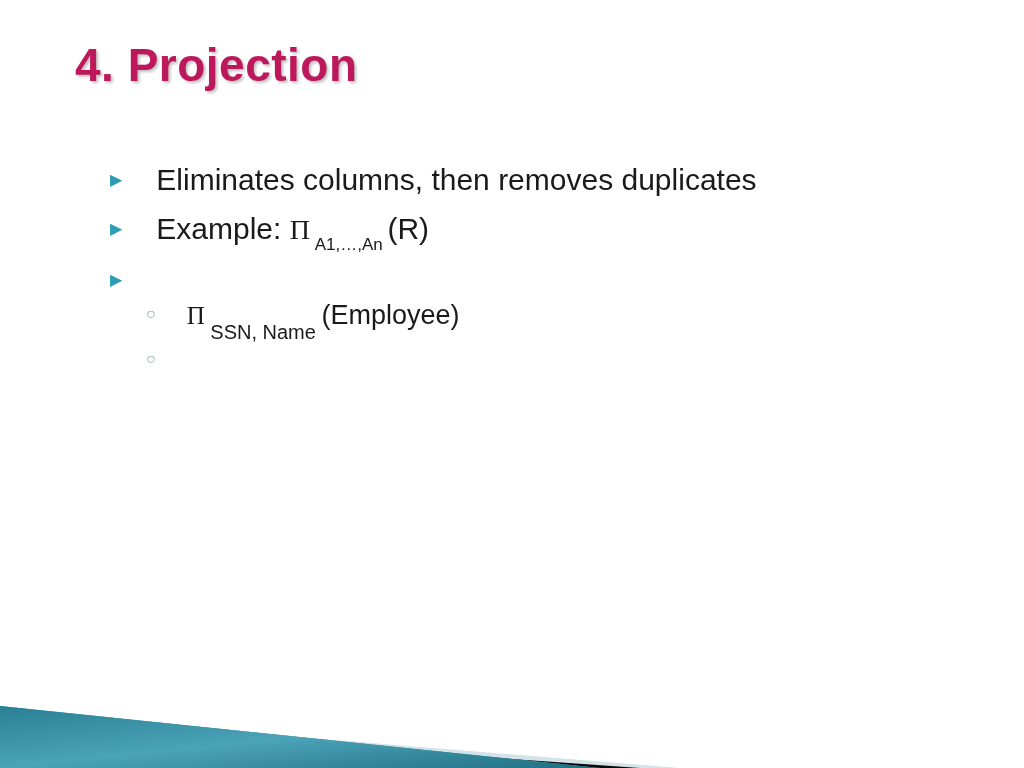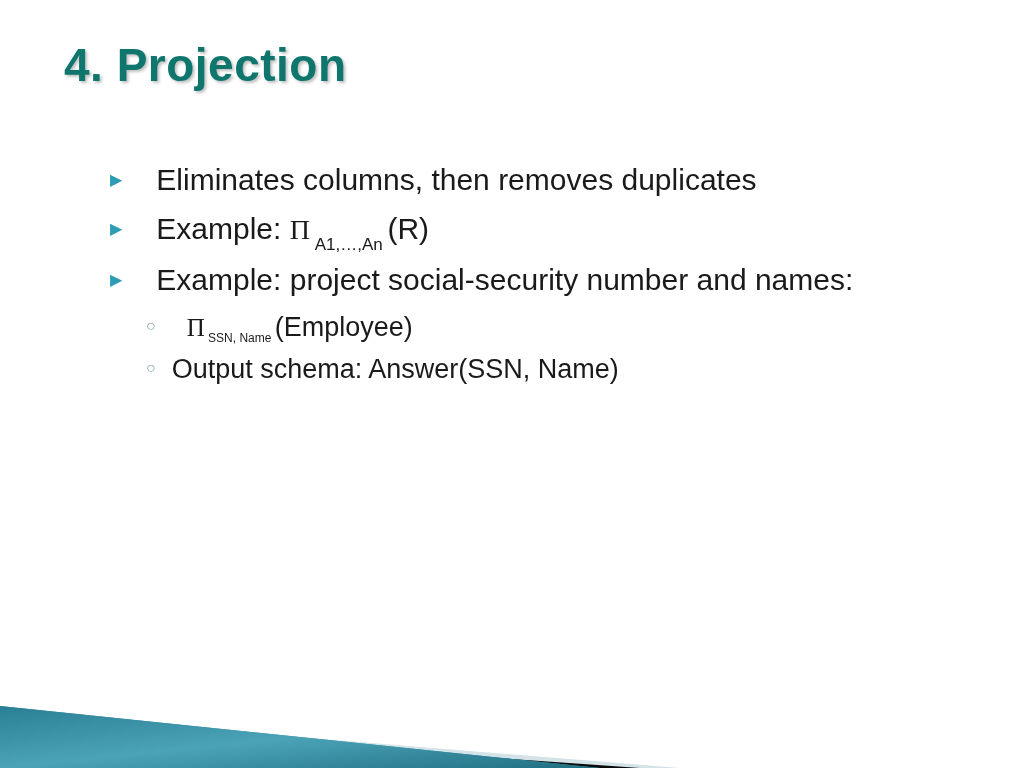--- a/index.html
+++ b/index.html
@@ -11,24 +11,24 @@
       width: 1024px;
       height: 768px;
       background: #ffffff;
       font-family: "Lucida Sans", "Lucida Sans Unicode", "Lucida Grande", Verdana, sans-serif;
       position: relative;
       overflow: hidden;
     }
     .slide-title {
       position: absolute;
       top: 38px;
-      left: 64px;
+      left: 75px;
       font-size: 46px;
       font-weight: 600;
-      color: #0f766e;
+      color: #be185d;
       text-shadow: 2px 2px 3px rgba(0,0,0,0.25);
       letter-spacing: 0.5px;
     }
     .content {
       position: absolute;
       top: 160px;
       left: 110px;
       right: 60px;
     }
     .bullet-1 {
@@ -76,24 +76,24 @@
       font-family: "Times New Roman", serif;
       font-size: 25px;
     }
     .subscript {
       font-size: 17px;
       vertical-align: sub;
       position: relative;
       top: 4px;
     }
     .subscript-small {
-      font-size: 12px;
+      font-size: 20px;
       vertical-align: sub;
       position: relative;
-      top: 0;
+      top: 8px;
     }
     .corner-decoration {
       position: absolute;
       bottom: 0;
       left: 0;
       width: 1024px;
       height: 180px;
       pointer-events: none;
     }
   </style>
@@ -111,33 +111,31 @@
 
   <div class="bullet-1">
     <span class="bullet-1-marker">▶</span>
     <span class="bullet-1-text">
       <span>Example:    </span><span class="pi-symbol">Π</span><span class="subscript"> <span>A1,…,An</span> </span><span>(R)</span>
     </span>
   </div>
 
   <div class="bullet-1">
     <span class="bullet-1-marker">▶</span>
-    <span class="bullet-1-text">Example: project social-security number and names:</span>
   </div>
 
   <div class="bullet-2">
     <span class="bullet-2-marker">○</span>
     <span class="bullet-2-text">
       &nbsp;&nbsp;<span class="pi-symbol-small">Π</span><span class="subscript-small"> <span>SSN, Name</span> </span><span> (Employee)</span>
     </span>
   </div>
 
   <div class="bullet-2">
     <span class="bullet-2-marker">○</span>
-    <span class="bullet-2-text">Output schema:   Answer(SSN, Name)</span>
   </div>
 
 </div>
 
 <svg class="corner-decoration" viewBox="0 0 1024 180" preserveAspectRatio="none">
   <polygon points="0,125 680,180 0,180" fill="#d4e3e8"></polygon>
   <polygon points="0,135 640,180 0,180" fill="#0a0a0a"></polygon>
   <polygon points="0,118 600,180 0,180" fill="#3695ac"></polygon>
   <polygon points="0,118 600,180 0,180" fill="url(#tealgrad)"></polygon>
   <defs>

